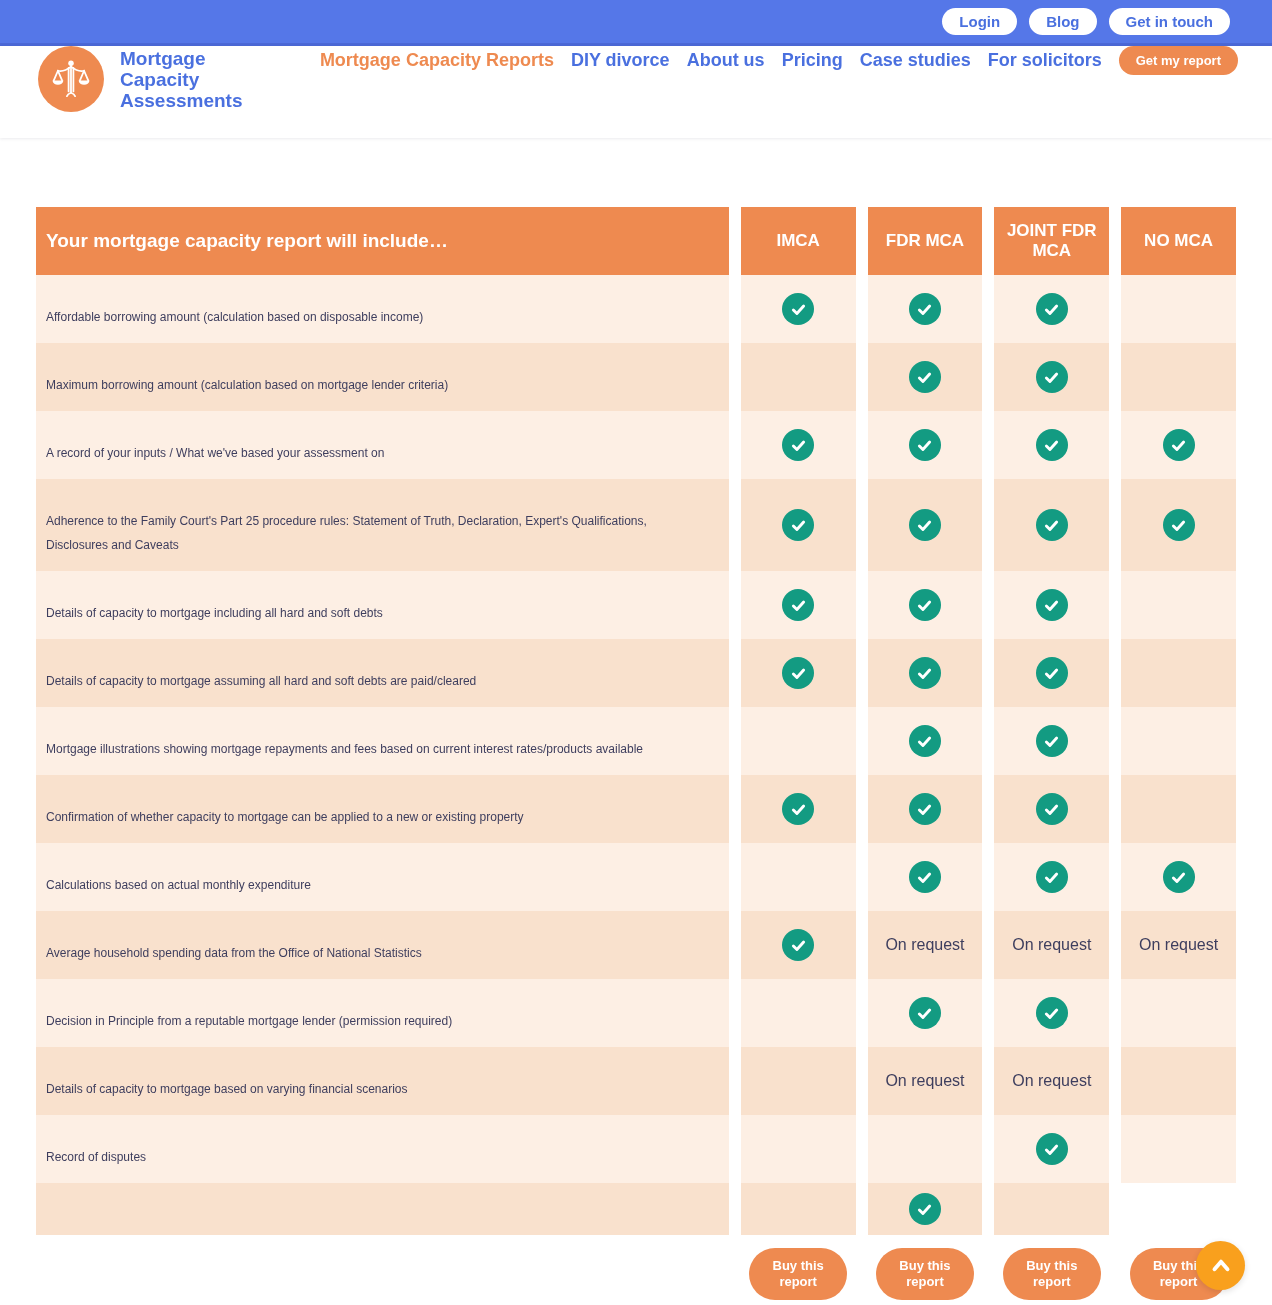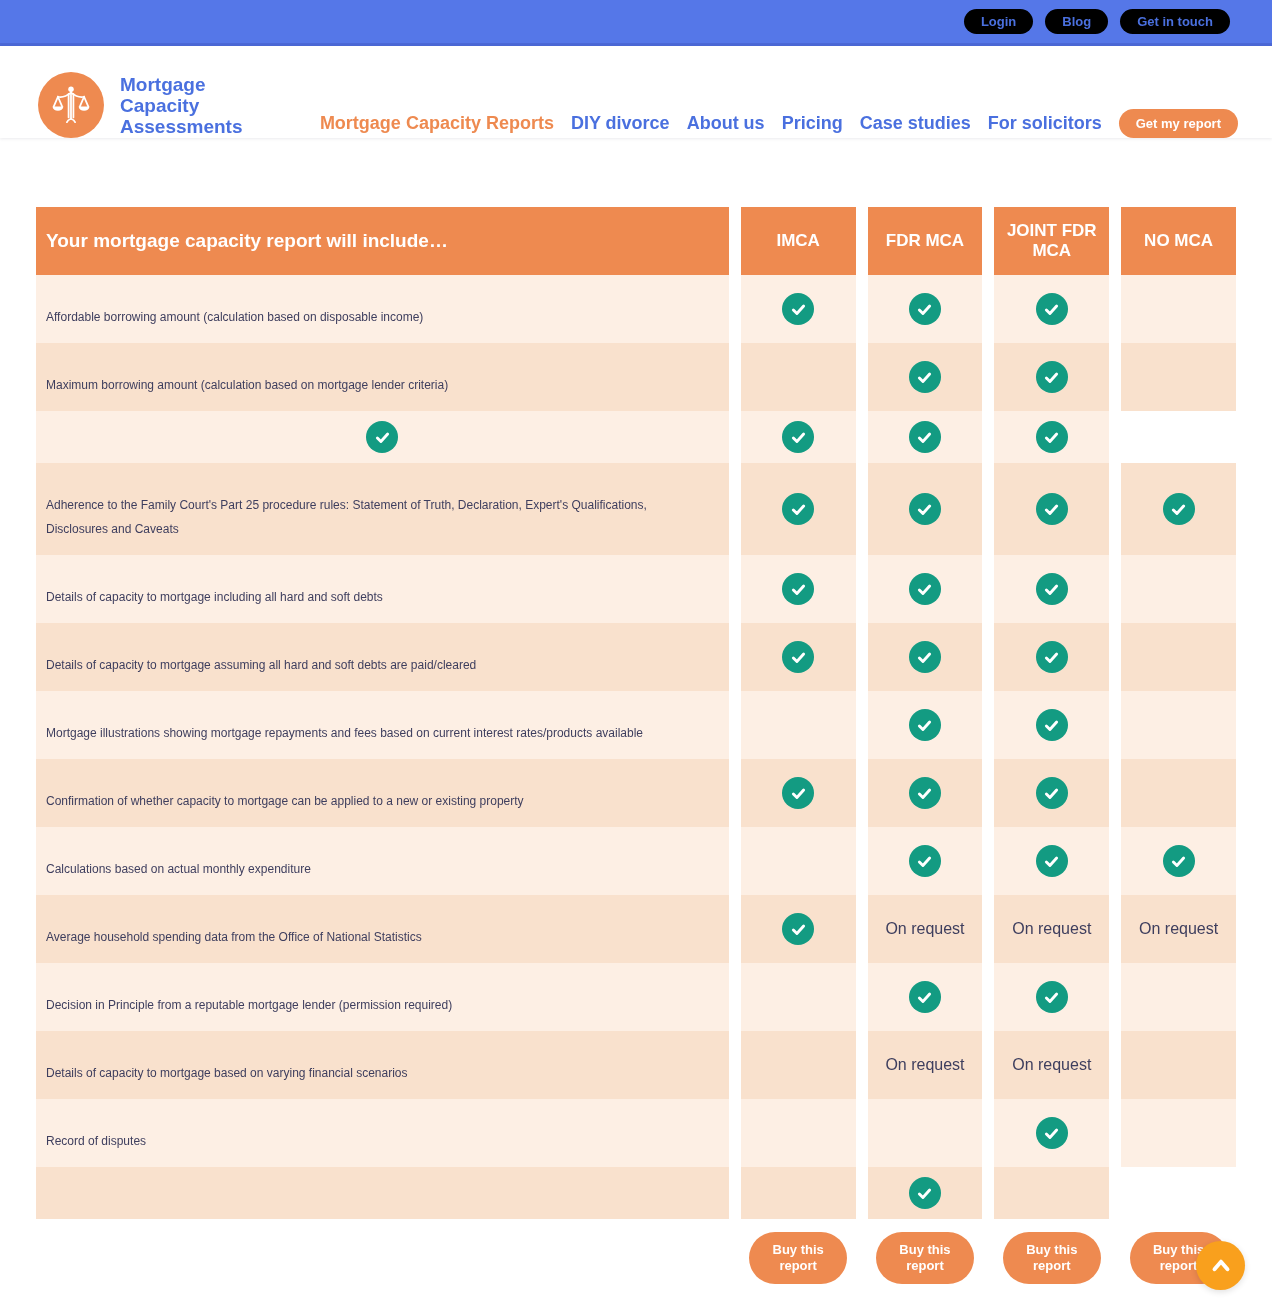--- a/index.html
+++ b/index.html
@@ -9,28 +9,28 @@
     font-family:"Liberation Sans", sans-serif; color:#3e3e5e;
   }
 
   
   .topbar {
     height:46px; background:#5577e8; border-bottom:3px solid #4b68d6;
     display:flex; justify-content:flex-end; align-items:center;
     gap:12px; padding-right:42px;
   }
   .pill-white {
-    background:#000000; color:#4a70df; font-family:inherit;
-    font-weight:700; font-size:13px; line-height:1;
+    background:#ffffff; color:#4a70df; font-family:inherit;
+    font-weight:700; font-size:15px; line-height:1;
     border:none; border-radius:15px; padding:6px 17px; cursor:pointer;
   }
 
   
   .site-header {
-    height:92px; background:#ffffff; display:flex; align-items:flex-end;
+    height:92px; background:#ffffff; display:flex; align-items:flex-start;
     padding:0 34px 0 38px; box-shadow:0 1px 3px rgba(60,60,90,.10);
   }
   .brand { display:flex; align-items:center; gap:16px; cursor:pointer; }
   .logo-circle {
     width:66px; height:66px; border-radius:50%; background:#ee8a50;
     display:flex; align-items:center; justify-content:center; flex:none;
   }
   .brand-text { display:flex; flex-direction:column; color:#4a70df; font-weight:700; font-size:19px; line-height:21px; }
   nav { margin-left:auto; display:flex; align-items:center; gap:17px; }
   #nav-items { display:flex; align-items:center; gap:17px;margin-left:12px; }
@@ -178,20 +178,21 @@
           <div class="cell status-cell">
             <span class="check">
               <svg width="19" height="19" viewBox="0 0 24 24" fill="none" stroke="#ffffff" stroke-width="3.6" stroke-linecap="round" stroke-linejoin="round">
                 <polyline points="5.5,12.5 10,17 18.5,7.5"></polyline>
               </svg>
             </span>
           </div>
           <div class="cell status-cell"></div>
         </div>
         <div class="grid-row tr">
+          <div class="cell label-cell">A record of your inputs / What we've based your assessment on</div>
           <div class="cell status-cell">
             <span class="check">
               <svg width="19" height="19" viewBox="0 0 24 24" fill="none" stroke="#ffffff" stroke-width="3.6" stroke-linecap="round" stroke-linejoin="round">
                 <polyline points="5.5,12.5 10,17 18.5,7.5"></polyline>
               </svg>
             </span>
           </div>
           <div class="cell status-cell">
             <span class="check">
               <svg width="19" height="19" viewBox="0 0 24 24" fill="none" stroke="#ffffff" stroke-width="3.6" stroke-linecap="round" stroke-linejoin="round">

